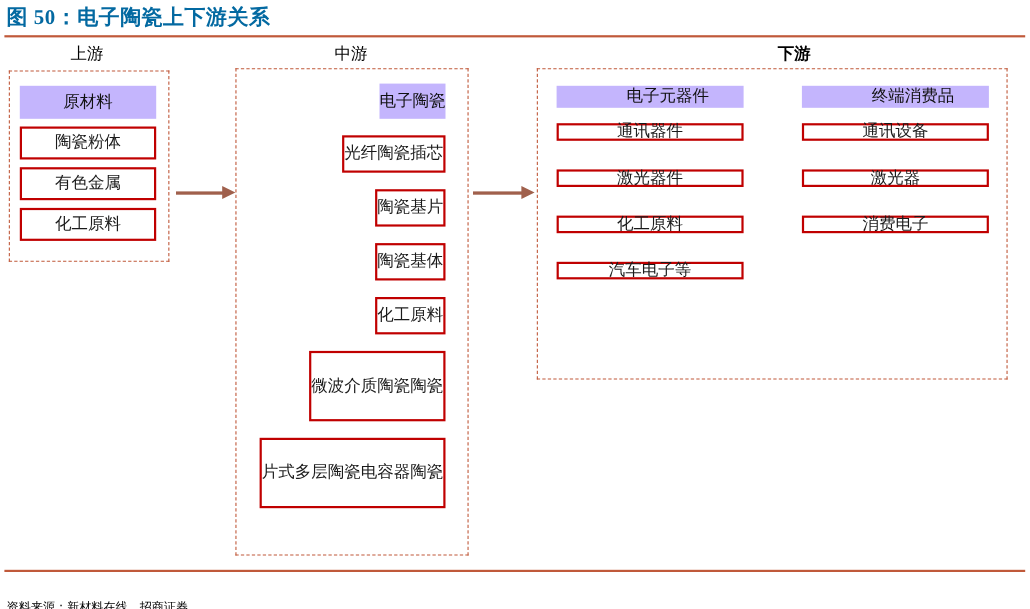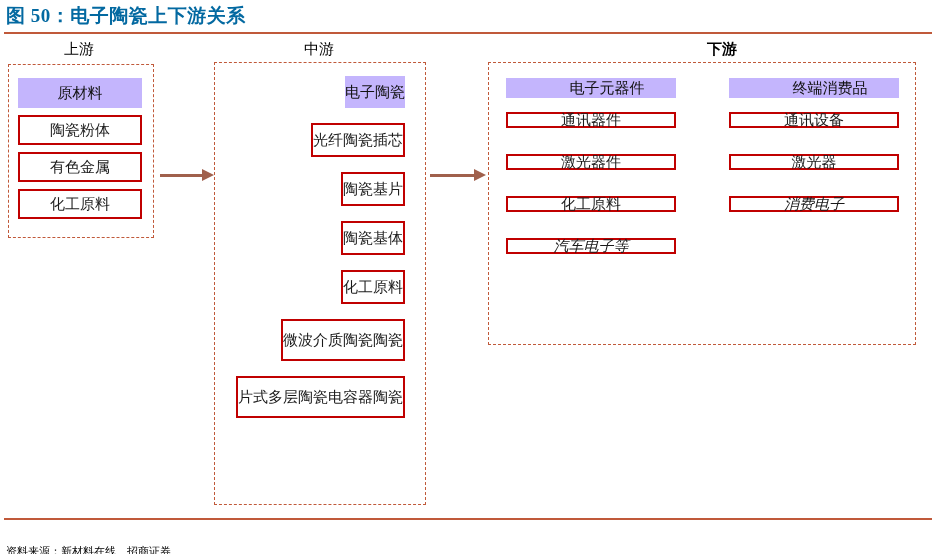--- a/index.html
+++ b/index.html
@@ -100,30 +100,30 @@
 
   
   #col-upstream .node.header { height: 30px; font-size: 15px; }
   #col-upstream .node.item   { height: 30px; }
   #col-upstream .node        { margin-bottom: 7px; }
   #col-upstream .node:last-child { margin-bottom: 0; }
 
   
   #col-midstream .node.header { height: 32px; }
   #col-midstream .node.item   { height: 34px; }
-  #col-midstream .node.item.tall { height: 42px; }
+  #col-midstream .node.item.tall { height: 64px; }
   #col-midstream .node        { margin-bottom: 15px; }
   #col-midstream .node:last-child { margin-bottom: 0; }
 
   
   .col-down .node.header { height: 20px; padding-left: 32px; }
   .col-down .node.item   { height: 16px; }
   .col-down .node        { margin-bottom: 26px; }
   .col-down .node:first-child { margin-bottom: 14px; }
-  .col-down .node:last-child  { margin-bottom: 0; font-style: italic; }
+  .col-down .node:last-child  { margin-bottom: 0; }
 
   
   .arrow {
     position: absolute;
     height: 16px;
   }
   #arrow-1 { left: 160px; top: 168px; width: 54px; }
   #arrow-2 { left: 430px; top: 168px; width: 56px; }
   .arrow .shaft {
     position: absolute;

